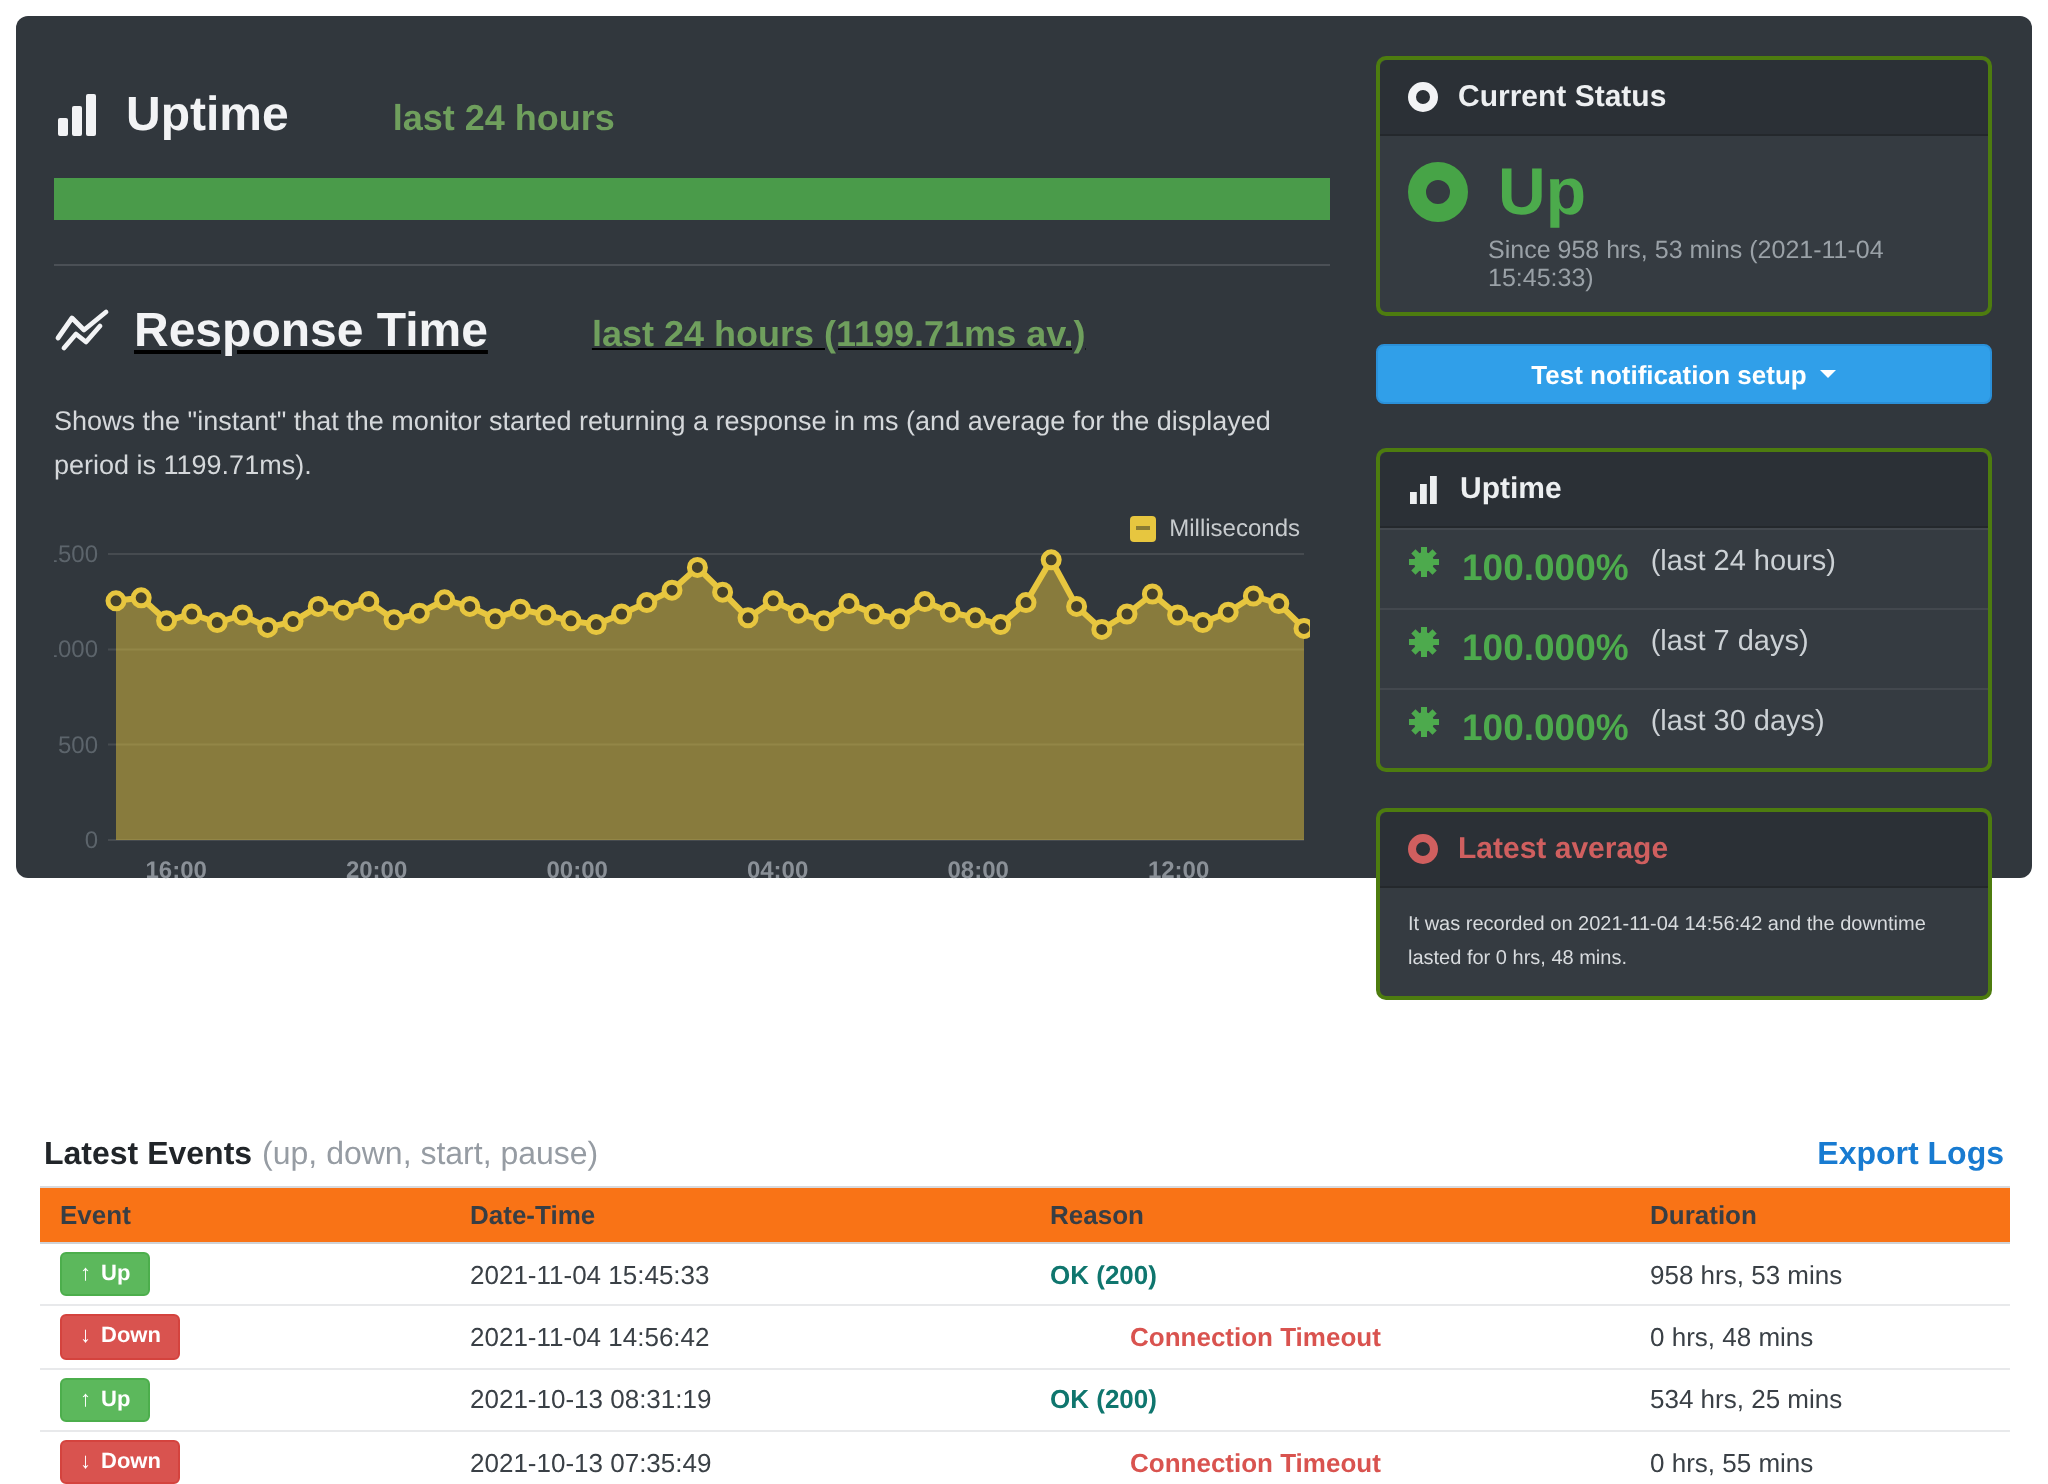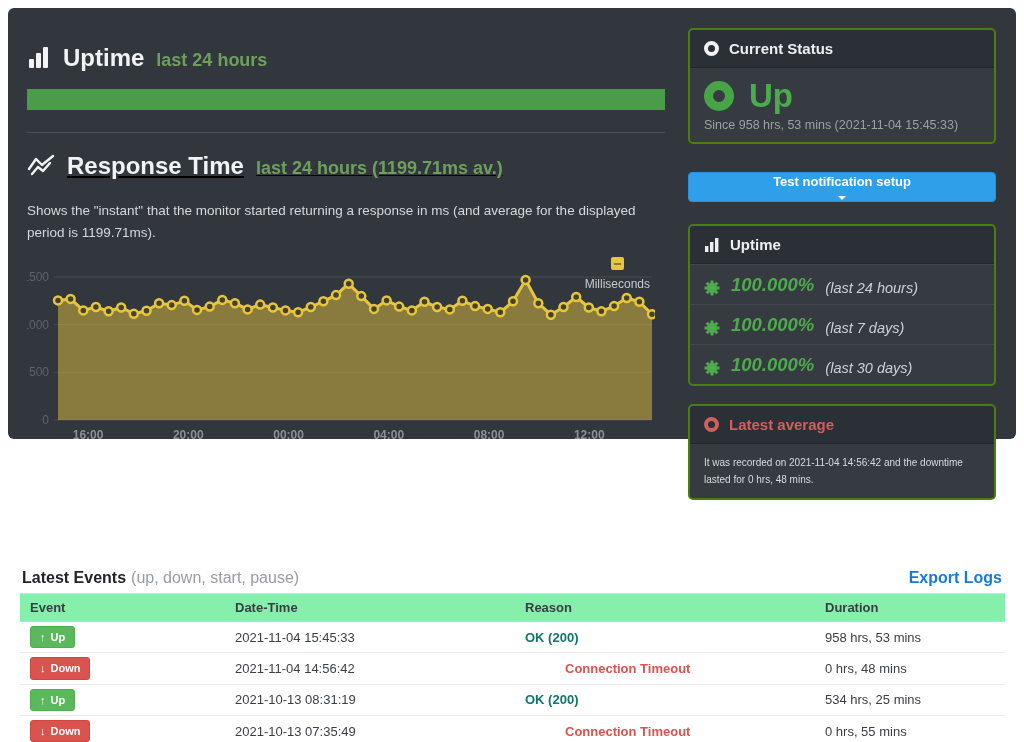--- a/index.html
+++ b/index.html
@@ -6,33 +6,33 @@
   html,body { width:1024px; height:742px; background:#ffffff;
     font-family:"Liberation Sans", sans-serif; overflow:hidden; position:relative; }
 
   
   .dashboard { position:absolute; left:8px; top:8px; width:1008px; height:431px;
     background:#31373d; border-radius:6px; }
 
   .sec-head { position:absolute; display:flex; align-items:baseline; gap:12px; }
   .sec-head .ico { align-self:center; display:inline-flex; }
   .sec-title { font-size:24px; font-weight:bold; color:#f2f3f5; }
-  .sec-sub { font-size:18px; font-weight:bold; color:#6f9f5d; }
+  .sec-sub { font-size:18px; font-weight:bold; color:#6f9f5d;margin-left:40px; }
 
   .uptime-bar { position:absolute; left:19px; top:81px; width:638px; height:21px;
     background:#4a9b4a; }
   .divider { position:absolute; left:19px; top:124px; width:638px; height:0;
     border-top:1px solid rgba(255,255,255,0.13); }
 
   .desc { position:absolute; left:19px; top:192px; width:648px; font-size:13.5px;
     color:#d5d8db; line-height:1.65; }
 
   
   .legend { position:absolute; top:249px; right:366px; display:flex; align-items:center;
-    gap:7px; font-size:12px; color:#c7cbce;flex-direction:column; }
+    gap:7px; font-size:12px; color:#c7cbce; }
   .legend-box { width:13px; height:13px; border-radius:2px; background:#e7c63f;
     display:inline-flex; align-items:center; justify-content:center; }
   .legend-box i { display:block; width:7px; height:2px; background:#8a7b33; }
 
   .rt-chart { position:absolute; left:19px; top:264px; width:628px; height:178px; }
   .rt-chart .grid { stroke:rgba(255,255,255,0.10); stroke-width:1; }
   .rt-chart .ylab { fill:#5c646b; font-size:12px; text-anchor:end;
     font-family:"Liberation Sans",sans-serif; }
   .rt-chart .xlab { fill:#8a9097; font-size:12px; font-weight:bold; text-anchor:middle;
     font-family:"Liberation Sans",sans-serif; }
@@ -48,49 +48,49 @@
     display:flex; align-items:center; gap:10px; }
   .donut { display:inline-block; border-radius:50%; }
   .donut.white { width:15px; height:15px; border:4.5px solid #f2f3f5; }
   .donut.red   { width:15px; height:15px; border:4.5px solid #d05f5f; }
   .donut.green-big { width:30px; height:30px; border:9.5px solid #47a447; }
 
   .status-card { top:20px; }
   .status-body { padding:9px 14px 10px 14px; }
   .up-row { display:flex; align-items:center; gap:15px; }
   .up-text { font-size:33px; font-weight:bold; color:#4cab4c; }
-  .since { font-size:12.5px; color:#9aa1a7; margin-top:3px; }
+  .since { font-size:12.5px; color:#9aa1a7; margin-top:3px;margin-left:40px; }
 
   .test-btn { position:absolute; left:680px; top:164px; width:308px; height:30px;
     background:#309fe9; border:1px solid #2a90d9; border-radius:4px; color:#fff;
     font-weight:bold; font-size:13px; font-family:"Liberation Sans",sans-serif;
-    display:flex; align-items:center; justify-content:center; gap:7px; cursor:pointer;flex-direction:column; }
+    display:flex; align-items:center; justify-content:center; gap:7px; cursor:pointer; }
   .caret { display:inline-block; width:0; height:0; border-left:4px solid transparent;
     border-right:4px solid transparent; border-top:4.5px solid #fff; }
 
   .uptime-card { top:216px; }
-  .u-row { display:flex; align-items:flex-end; gap:11px; padding:8px 14px; height:40px;
-    font-size:14.5px; color:#ccd1d5; border-top:1px solid rgba(255,255,255,0.07);font-style:italic; }
+  .u-row { display:flex; align-items:flex-start; gap:11px; padding:8px 14px; height:40px;
+    font-size:14.5px; color:#ccd1d5; border-top:1px solid rgba(255,255,255,0.07); }
   .u-row:first-of-type { border-top:none; }
   .pct { color:#4daa4d; font-weight:bold; font-size:18.5px; }
 
   .downtime-card { top:396px; }
   .downtime-card .card-header { color:#d05f5f; }
   .downtime-body { padding:10px 14px; font-size:10px; color:#d8dbde; line-height:1.7; }
 
   
   .events-head { position:absolute; left:22px; top:569px; width:980px; display:flex;
     align-items:baseline; gap:5px; font-size:16px; }
   .events-title { font-weight:bold; color:#212529; }
   .events-sub { color:#969ca3; }
   .export-link { margin-left:auto; color:#187bd1; font-weight:bold; text-decoration:none; }
 
   table.events { position:absolute; left:20px; top:593px; width:985px;
     border-collapse:collapse; font-size:13px; }
-  table.events th { background:#86efac; text-align:left; padding:6px 10px;
+  table.events th { background:#f97316; text-align:left; padding:6px 10px;
     color:#383e44; font-size:13px; font-weight:bold;
     border-top:1px solid #d8dade; border-bottom:1px solid #cfd2d6; }
   table.events td { padding:4px 10px; border-top:1px solid #e8e9eb; color:#3a4046;
     vertical-align:middle; height:29px; }
   table.events tbody tr:first-child td { border-top:none; }
   .badge { display:inline-flex; align-items:center; gap:5px; font-size:11px;
     font-weight:bold; color:#fff; padding:3px 9px; border-radius:3px; line-height:1.3; }
   .badge.up { background:#5cb85c; border:1px solid #4cae4c; }
   .badge.down { background:#d9534f; border:1px solid #d4433e; }
   .reason-ok { color:#0f766e; font-weight:bold; }

